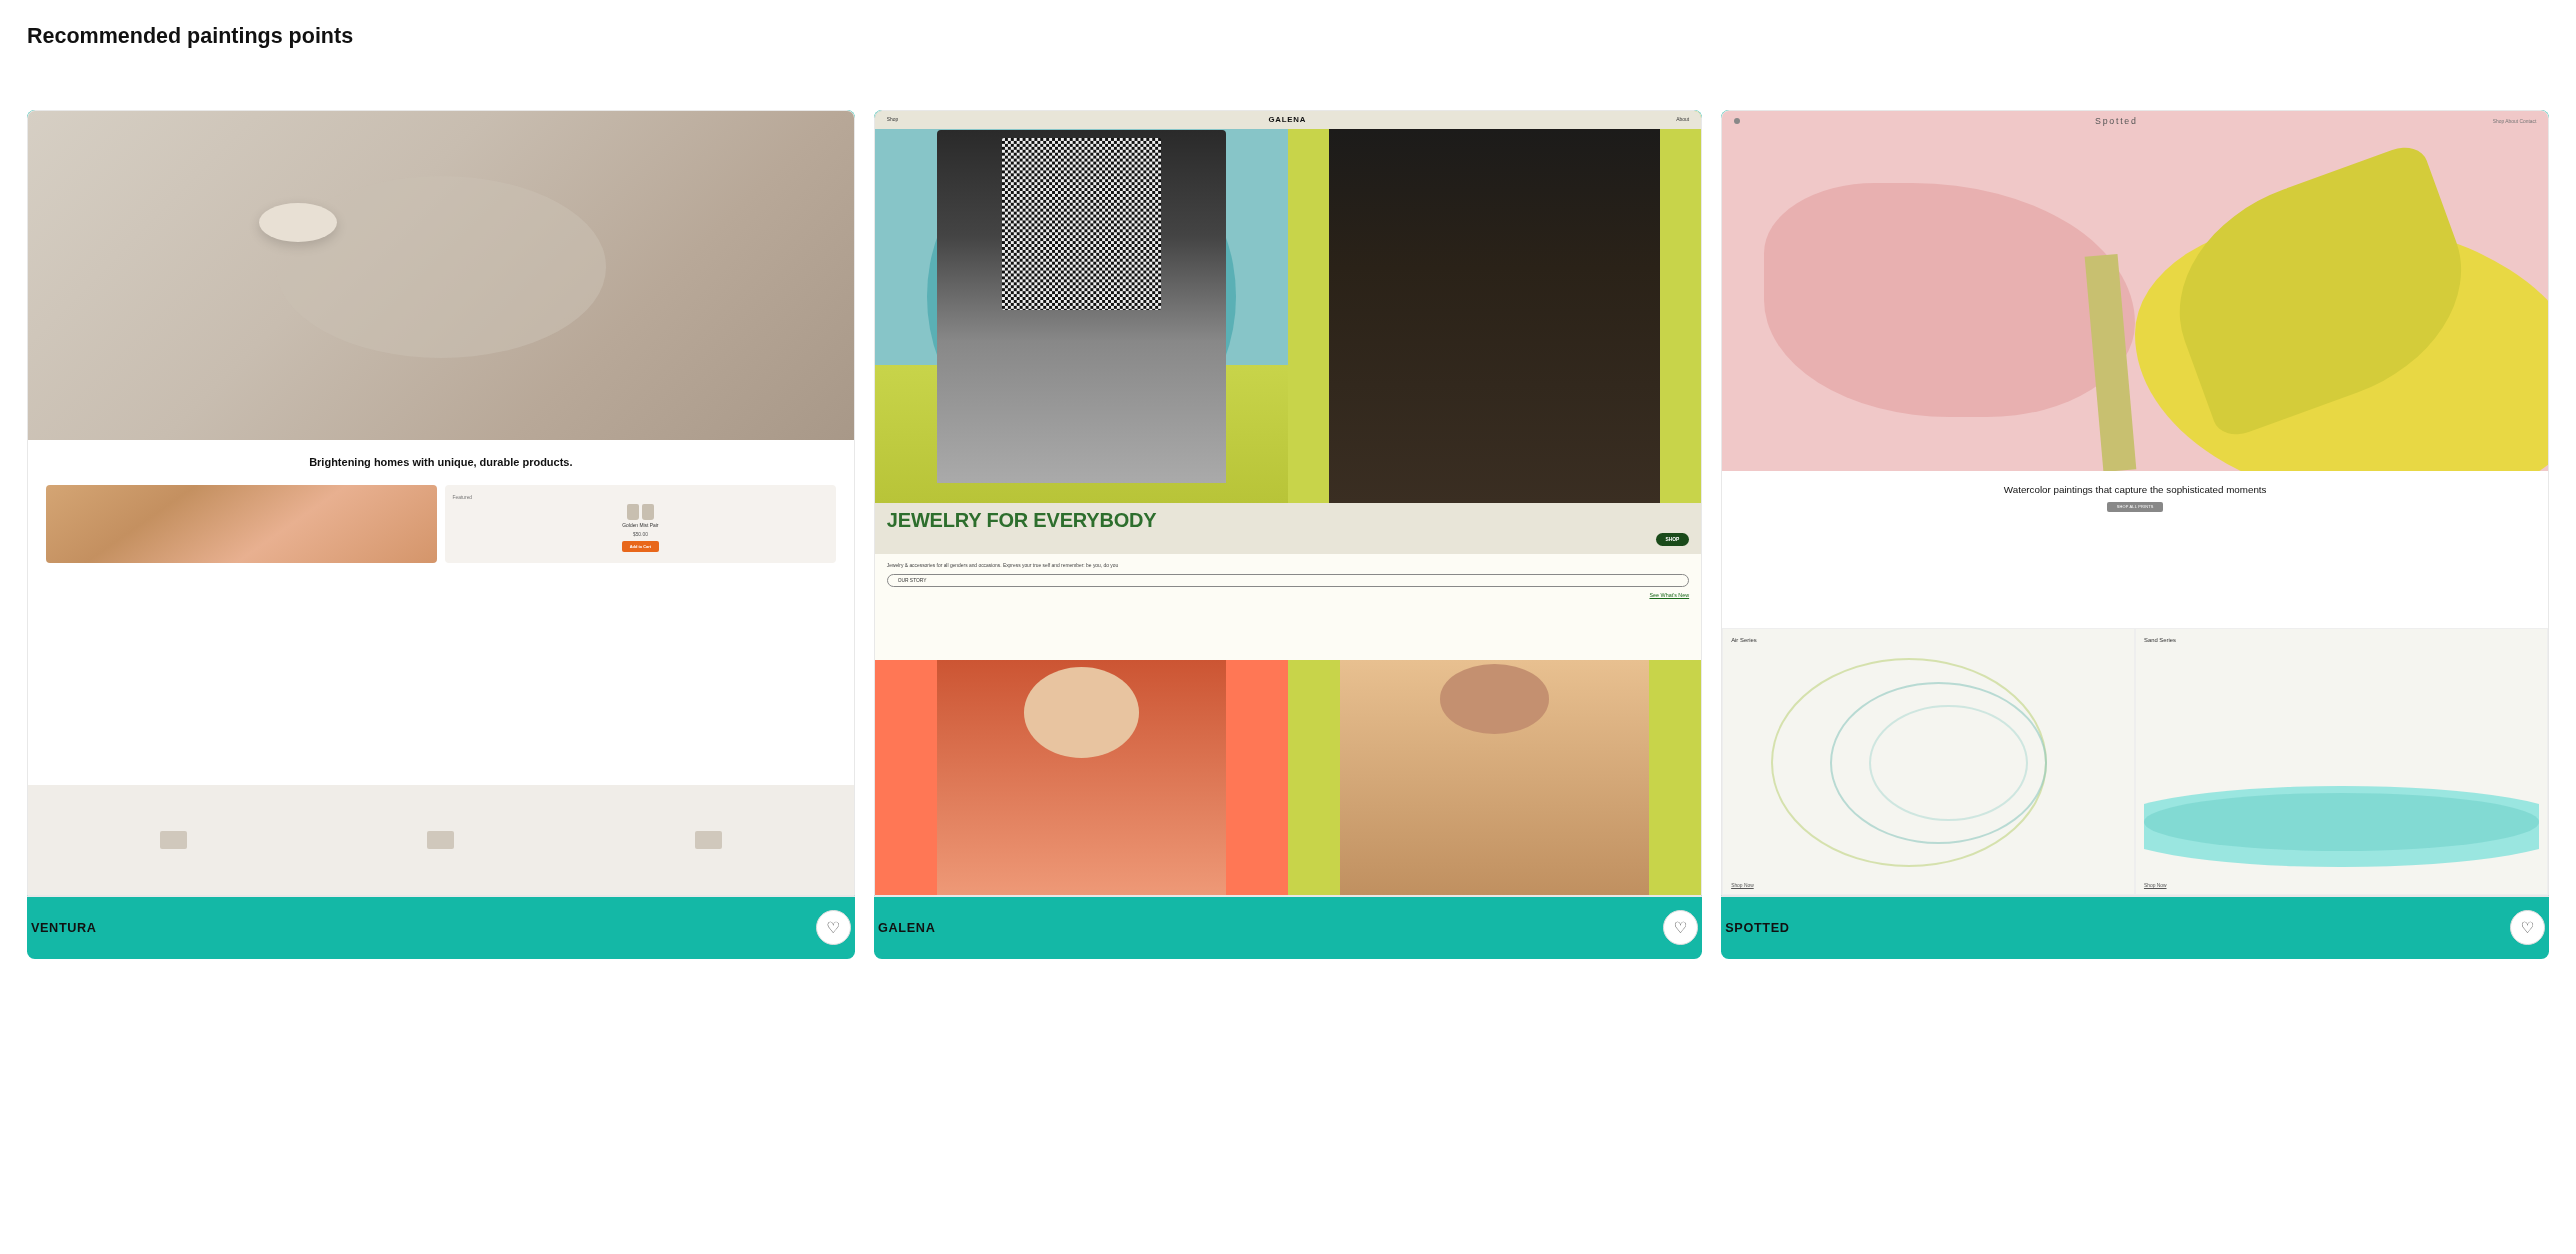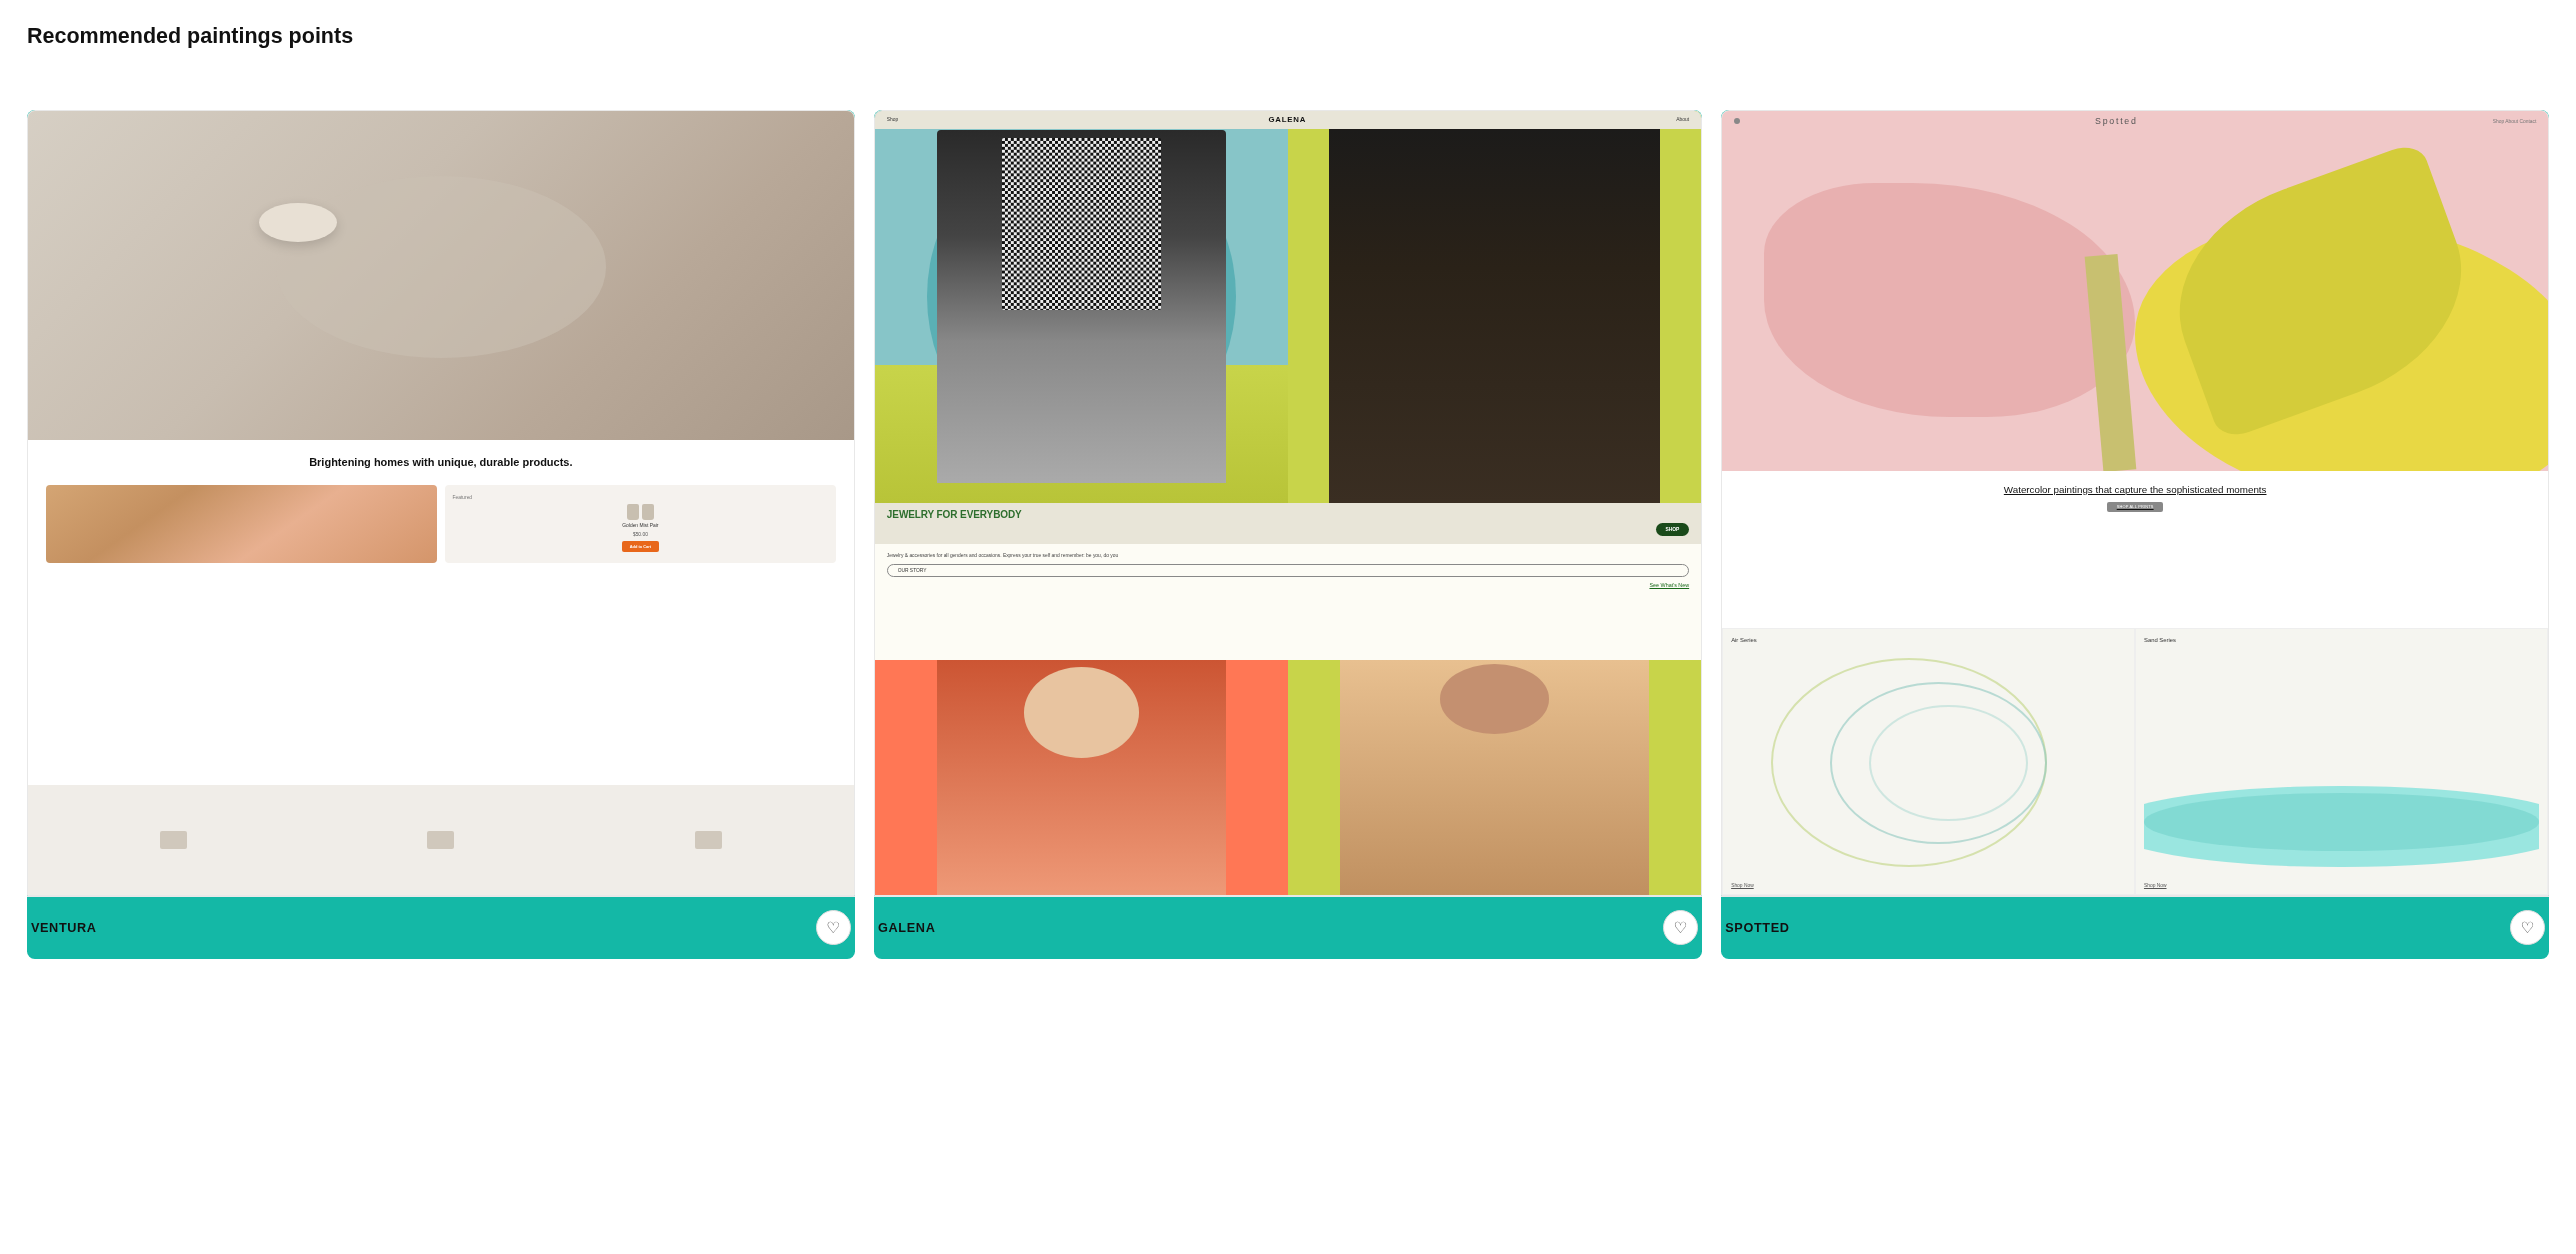--- a/index.html
+++ b/index.html
@@ -309,21 +309,21 @@
       letter-spacing: 0.1em;
     }
     .galena-headline-section {
       background: #e8e5d8;
       padding: 7.8px 11.7px;
       display: flex;
       flex-direction: column;
       gap: 0;
     }
     .galena-headline {
-      font-size: 10px;
+      font-size: 20px;
       font-weight: 900;
       color: #2d6e2d;
       letter-spacing: -0.01em;
       line-height: 1;
     }
     .galena-shop-btn {
       background: #1a4a1a;
       color: #fff;
       font-size: 4.9px;
       padding: 3.9px 9.8px;
@@ -492,21 +492,20 @@
       border-radius: 30% 60% 40% 50%;
     }
     .spotted-middle {
       background: #fff;
       padding: 11.7px 13.7px;
       display: flex;
       flex-direction: column;
       align-items: center;
       gap: 4.9px;
       height: 20%;
-      text-decoration: underline;
     }
     .spotted-tagline {
       font-size: 9.8px;
       font-weight: 500;
       color: #111;
       text-align: center;
       line-height: 1.4;
     }
     .spotted-shop-btn {
       background: #888;

